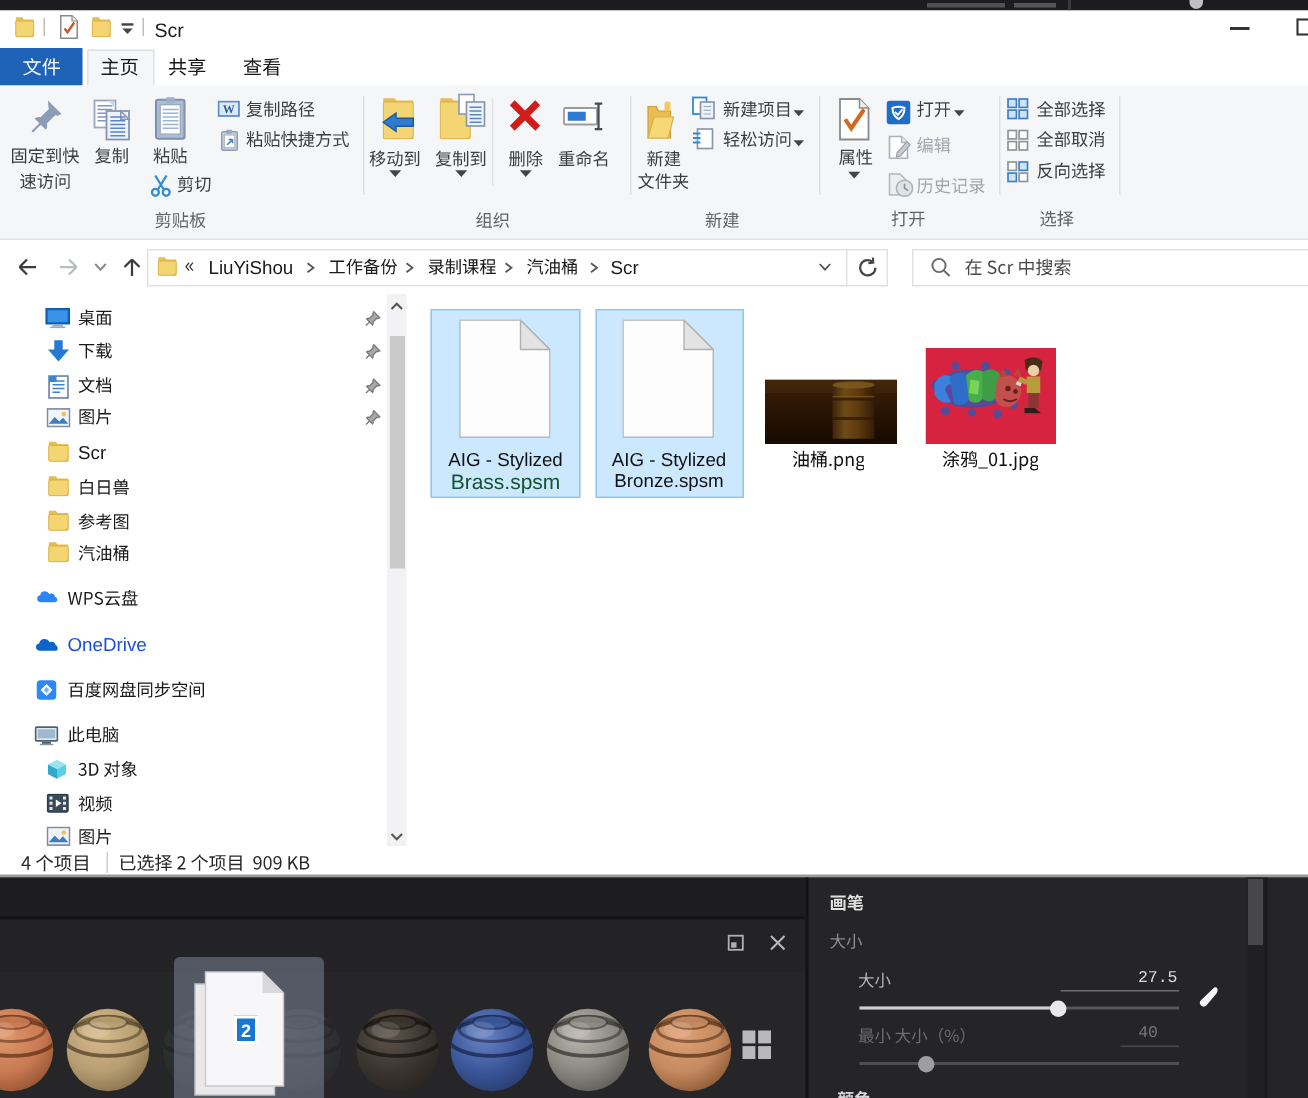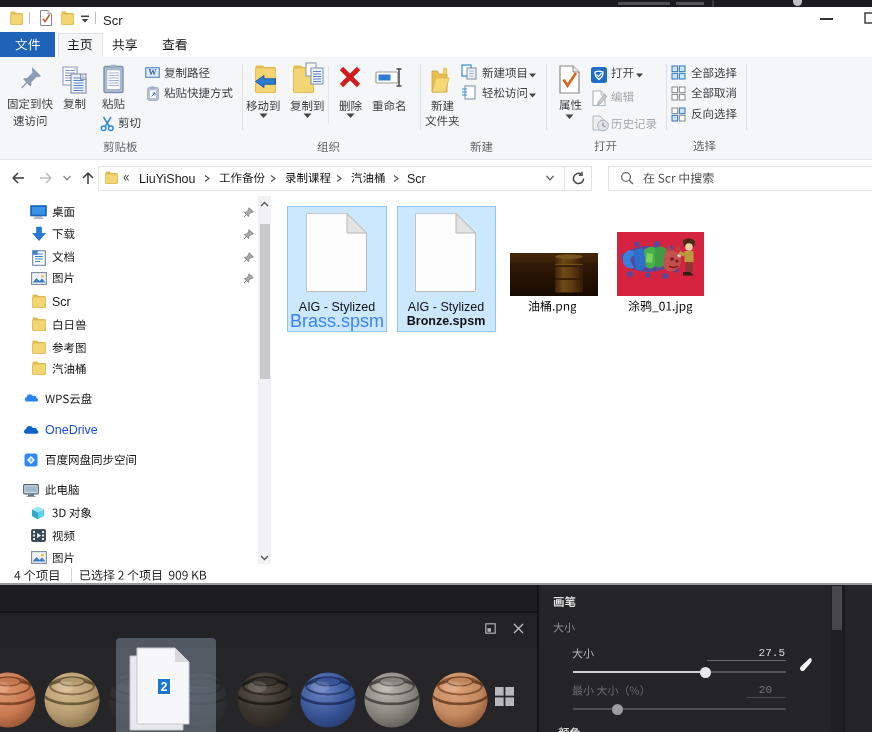--- a/index.html
+++ b/index.html
@@ -500,29 +500,29 @@
 <svg class="a" style="left:259px;top:552px;" width="11" height="11" viewBox="0 0 11 11">
       <path d="M2 4 L5.5 7.5 L9 4" stroke="#555" stroke-width="1.4" fill="none"></path>
     </svg>
 <div class="a" style="left:287px;top:206px;width:100px;height:126px;background:#cce8ff;border:1px solid #8fc6ee"></div>
 <svg class="a" style="left:306px;top:213px;" width="61" height="79" viewBox="0 0 61 79">
       <path d="M0.5 0.5 H41 L60.5 20 V78.5 H0.5 Z" fill="#fdfdfd" stroke="#b9b9b9" stroke-width="1"></path>
       <path d="M41 0.5 L41 20 L60.5 20 Z" fill="#e3e3e3" stroke="#b0b0b0" stroke-width="0.9"></path>
       <path d="M0.5 78.5 L0.5 0.5 L41 0.5" fill="none" stroke="#c4c4c4" stroke-width="1"></path>
     </svg>
 <div class="lt" style="left:337px;top:307px;font-size:12.5px;color:#111;font-weight:400;font-family:'Liberation Sans',sans-serif;letter-spacing:0;transform:translateY(-50%) translateX(-50%)">AIG - Stylized</div>
-<div class="lt" style="left:337px;top:321px;font-size:18px;color:#3b82f6;font-weight:400;font-family:'Liberation Sans',sans-serif;letter-spacing:0;transform:translateY(-50%) translateX(-50%)">Brass.spsm</div>
+<div class="lt" style="left:337px;top:321px;font-size:14px;color:#14532d;font-weight:400;font-family:'Liberation Sans',sans-serif;letter-spacing:0;transform:translateY(-50%) translateX(-50%)">Brass.spsm</div>
 <div class="a" style="left:397px;top:206px;width:99px;height:126px;background:#cce8ff;border:1px solid #8fc6ee"></div>
 <svg class="a" style="left:415px;top:213px;" width="61" height="79" viewBox="0 0 61 79">
       <path d="M0.5 0.5 H41 L60.5 20 V78.5 H0.5 Z" fill="#fdfdfd" stroke="#b9b9b9" stroke-width="1"></path>
       <path d="M41 0.5 L41 20 L60.5 20 Z" fill="#e3e3e3" stroke="#b0b0b0" stroke-width="0.9"></path>
       <path d="M0.5 78.5 L0.5 0.5 L41 0.5" fill="none" stroke="#c4c4c4" stroke-width="1"></path>
     </svg>
 <div class="lt" style="left:446px;top:307px;font-size:12.5px;color:#111;font-weight:400;font-family:'Liberation Sans',sans-serif;letter-spacing:0;transform:translateY(-50%) translateX(-50%)">AIG - Stylized</div>
-<div class="lt" style="left:446px;top:321px;font-size:12.5px;color:#111;font-weight:700;font-family:'Liberation Sans',sans-serif;letter-spacing:0;transform:translateY(-50%) translateX(-50%)">Bronze.spsm</div>
+<div class="lt" style="left:446px;top:321px;font-size:12.5px;color:#111;font-weight:400;font-family:'Liberation Sans',sans-serif;letter-spacing:0;transform:translateY(-50%) translateX(-50%)">Bronze.spsm</div>
 <svg class="a" style="left:510px;top:253px;" width="88" height="43" viewBox="0 0 88 43">
       <defs>
         <linearGradient id="bg1" x1="0" y1="0" x2="0" y2="1">
           <stop offset="0" stop-color="#3a2008"></stop>
           <stop offset="0.45" stop-color="#2b1504"></stop>
           <stop offset="1" stop-color="#170a01"></stop>
         </linearGradient>
         <linearGradient id="bar1" x1="0" y1="0" x2="1" y2="0">
           <stop offset="0" stop-color="#3e2409"></stop>
           <stop offset="0.3" stop-color="#6e4a18"></stop>
@@ -806,21 +806,21 @@
 <div class="a" style="left:707px;top:660px;width:79px;height:1px;background:#6b6b6d"></div>
 <div class="a" style="left:573px;top:671px;width:213px;height:2px;background:#55555a"></div>
 <div class="a" style="left:573px;top:671px;width:132px;height:2px;background:#cfcfd2"></div>
 <div class="a" style="left:700px;top:667px;width:11px;height:11px;border-radius:50%;background:#e8e8ea"></div>
 <svg class="a" style="left:798px;top:657px;" width="15" height="15" viewBox="0 0 15 15">
       <path d="M12.8 1.2 Q14.6 2.6 13 5.4 L6.4 13.2 Q4.4 15 2.6 13.2 Q1 11.4 2.8 9.6 L10.8 2 Q11.8 0.8 12.8 1.2 Z" fill="#f4f4f6"></path>
     </svg>
 <svg class="a" style="left:572.0px;top:682.5px;" width="78.6" height="15.4" viewBox="0 -11.6 78.6 15.4">
       <path d="M2.7 -7V-6.2H8.3V-7ZM2.7 -8.3V-7.5H8.3V-8.3ZM1.9 -8.9H9.1V-5.6H1.9ZM0.5 -5H10.4V-4.3H0.5ZM5.6 -3.6H9.5V-2.9H5.6ZM2.1 -3.6H4.8V-3H2.1ZM2.1 -2.2H4.8V-1.6H2.1ZM6.7 -3.1Q7.2 -1.9 8.2 -1Q9.2 -0.2 10.6 0.2Q10.5 0.3 10.3 0.5Q10.2 0.7 10.1 0.8Q8.7 0.4 7.6 -0.6Q6.6 -1.5 6 -2.9ZM9.4 -3.6H9.5L9.6 -3.7L10.1 -3.5Q9.8 -2.3 9.1 -1.5Q8.5 -0.6 7.6 -0.1Q6.8 0.5 5.8 0.8Q5.8 0.7 5.6 0.5Q5.5 0.3 5.4 0.2Q6.3 -0 7.1 -0.5Q7.9 -1.1 8.5 -1.8Q9.1 -2.6 9.4 -3.5ZM0.5 -0.5Q1.2 -0.5 2 -0.6Q2.9 -0.7 3.8 -0.8Q4.8 -0.9 5.7 -1L5.7 -0.4Q4.8 -0.3 3.9 -0.1Q3 -0 2.1 0.1Q1.3 0.2 0.6 0.3ZM4.4 -4.8H5.1V0.9H4.4ZM1.6 -4.8H2.4V-0.3H1.6Z M16.1 -9.1H17V-0.3Q17 0.2 16.9 0.4Q16.7 0.6 16.4 0.7Q16.1 0.8 15.6 0.9Q15.1 0.9 14.3 0.9Q14.3 0.8 14.2 0.6Q14.2 0.5 14.1 0.3Q14 0.1 14 0Q14.4 0 14.7 0Q15.1 0 15.4 0Q15.7 0 15.8 0Q16 0 16 -0Q16.1 -0.1 16.1 -0.3ZM18.8 -6.3 19.6 -6.6Q20 -5.8 20.5 -4.9Q20.9 -4 21.3 -3.2Q21.6 -2.4 21.7 -1.7L20.8 -1.3Q20.7 -2 20.4 -2.8Q20.1 -3.7 19.7 -4.6Q19.2 -5.5 18.8 -6.3ZM13.2 -6.5 14.1 -6.3Q14 -5.5 13.7 -4.7Q13.4 -3.8 13 -3Q12.6 -2.1 12.1 -1.5Q12 -1.6 11.9 -1.7Q11.8 -1.8 11.6 -1.8Q11.5 -1.9 11.4 -2Q11.8 -2.5 12.2 -3.3Q12.6 -4.1 12.8 -4.9Q13.1 -5.8 13.2 -6.5Z M25.1 -6.1H34.8V-5.2H25.1ZM30.5 -5.7Q30.9 -4.4 31.5 -3.3Q32.1 -2.1 33 -1.3Q33.9 -0.4 35 0.1Q34.9 0.2 34.8 0.3Q34.7 0.5 34.6 0.6Q34.5 0.7 34.4 0.9Q33.2 0.3 32.3 -0.6Q31.4 -1.6 30.7 -2.8Q30.1 -4.1 29.7 -5.5ZM29.5 -9.2H30.4Q30.4 -8.5 30.4 -7.6Q30.3 -6.8 30.2 -5.8Q30.1 -4.9 29.8 -3.9Q29.5 -3 29 -2.1Q28.4 -1.2 27.6 -0.4Q26.8 0.3 25.6 0.9Q25.5 0.7 25.3 0.5Q25.1 0.3 24.9 0.2Q26.1 -0.3 26.9 -1Q27.7 -1.7 28.2 -2.6Q28.7 -3.4 29 -4.3Q29.3 -5.2 29.4 -6.1Q29.5 -7 29.5 -7.8Q29.5 -8.6 29.5 -9.2Z M40.6 -9.1H41.5V-0.3Q41.5 0.2 41.3 0.4Q41.2 0.6 40.9 0.7Q40.6 0.8 40.1 0.9Q39.5 0.9 38.8 0.9Q38.8 0.8 38.7 0.6Q38.6 0.5 38.6 0.3Q38.5 0.1 38.4 0Q38.8 0 39.2 0Q39.6 0 39.9 0Q40.1 0 40.3 0Q40.4 0 40.5 -0Q40.6 -0.1 40.6 -0.3ZM43.2 -6.3 44 -6.6Q44.5 -5.8 44.9 -4.9Q45.4 -4 45.7 -3.2Q46.1 -2.4 46.2 -1.7L45.3 -1.3Q45.2 -2 44.9 -2.8Q44.6 -3.7 44.1 -4.6Q43.7 -5.5 43.2 -6.3ZM37.7 -6.5 38.6 -6.3Q38.4 -5.5 38.1 -4.7Q37.9 -3.8 37.5 -3Q37.1 -2.1 36.6 -1.5Q36.5 -1.6 36.4 -1.7Q36.2 -1.8 36.1 -1.8Q35.9 -1.9 35.8 -2Q36.3 -2.5 36.7 -3.3Q37 -4.1 37.3 -4.9Q37.6 -5.8 37.7 -6.5Z M54.1 -4.2Q54.1 -5.3 54.4 -6.2Q54.7 -7.1 55.1 -7.9Q55.6 -8.7 56.3 -9.4L57 -9.1Q56.3 -8.4 55.9 -7.7Q55.4 -6.9 55.2 -6Q54.9 -5.2 54.9 -4.2Q54.9 -3.2 55.2 -2.3Q55.4 -1.5 55.9 -0.7Q56.3 0.1 57 0.7L56.3 1.1Q55.6 0.4 55.1 -0.4Q54.7 -1.2 54.4 -2.2Q54.1 -3.1 54.1 -4.2Z M59.7 -3.1Q59.2 -3.1 58.8 -3.4Q58.3 -3.7 58.1 -4.3Q57.9 -4.9 57.9 -5.7Q57.9 -6.5 58.1 -7.1Q58.3 -7.6 58.8 -7.9Q59.2 -8.2 59.7 -8.2Q60.3 -8.2 60.7 -7.9Q61.1 -7.6 61.3 -7.1Q61.6 -6.5 61.6 -5.7Q61.6 -4.9 61.3 -4.3Q61.1 -3.7 60.7 -3.4Q60.3 -3.1 59.7 -3.1ZM59.7 -3.7Q60.2 -3.7 60.5 -4.2Q60.8 -4.7 60.8 -5.7Q60.8 -6.7 60.5 -7.1Q60.2 -7.6 59.7 -7.6Q59.2 -7.6 58.9 -7.1Q58.6 -6.7 58.6 -5.7Q58.6 -4.7 58.9 -4.2Q59.2 -3.7 59.7 -3.7ZM60 0.1 64.4 -8.2H65.1L60.6 0.1ZM65.3 0.1Q64.8 0.1 64.4 -0.2Q64 -0.5 63.7 -1Q63.5 -1.6 63.5 -2.4Q63.5 -3.2 63.7 -3.8Q64 -4.3 64.4 -4.6Q64.8 -4.9 65.3 -4.9Q65.9 -4.9 66.3 -4.6Q66.7 -4.3 66.9 -3.8Q67.2 -3.2 67.2 -2.4Q67.2 -1.6 66.9 -1Q66.7 -0.5 66.3 -0.2Q65.9 0.1 65.3 0.1ZM65.3 -0.5Q65.8 -0.5 66.1 -1Q66.4 -1.4 66.4 -2.4Q66.4 -3.4 66.1 -3.8Q65.8 -4.3 65.3 -4.3Q64.9 -4.3 64.6 -3.8Q64.3 -3.4 64.3 -2.4Q64.3 -1.4 64.6 -1Q64.9 -0.5 65.3 -0.5Z M70.9 -4.2Q70.9 -3.1 70.7 -2.2Q70.4 -1.2 69.9 -0.4Q69.4 0.4 68.8 1.1L68.1 0.7Q68.7 0.1 69.2 -0.7Q69.7 -1.5 69.9 -2.3Q70.2 -3.2 70.2 -4.2Q70.2 -5.2 69.9 -6Q69.7 -6.9 69.2 -7.7Q68.7 -8.4 68.1 -9.1L68.8 -9.4Q69.4 -8.7 69.9 -7.9Q70.4 -7.1 70.7 -6.2Q70.9 -5.3 70.9 -4.2Z" fill="#6e6e70"></path>
     </svg>
-<div class="lt" style="left:772px;top:690px;font-size:11px;color:#77777a;font-weight:400;font-family:'Liberation Mono',monospace;letter-spacing:0;transform:translateY(-50%) translateX(-100%)">20</div>
+<div class="lt" style="left:772px;top:690px;font-size:11px;color:#77777a;font-weight:400;font-family:'Liberation Mono',monospace;letter-spacing:0;transform:translateY(-50%) translateX(-100%)">40</div>
 <div class="a" style="left:747px;top:697px;width:39px;height:1px;background:#4a4a4d"></div>
 <div class="a" style="left:573px;top:708px;width:213px;height:2px;background:#4e4e52"></div>
 <div class="a" style="left:612px;top:704px;width:11px;height:11px;border-radius:50%;background:#9e9ea2"></div>
 <svg class="a" style="left:558.0px;top:724.9px;" width="23.0" height="16.1" viewBox="0 -12.1 23.0 16.1">
       <path d="M5.9 -9.1H11V-8H5.9ZM8 -8.4 9.1 -8.1Q8.9 -7.7 8.7 -7.2Q8.6 -6.8 8.4 -6.4L7.4 -6.7Q7.6 -7 7.8 -7.5Q7.9 -8 8 -8.4ZM6.1 -6.9H10.6V-1.6H9.5V-6H7.1V-1.5H6.1ZM7.8 -5.6H8.9Q8.9 -4.3 8.8 -3.3Q8.8 -2.3 8.6 -1.6Q8.4 -0.9 8 -0.4Q7.7 0.1 7 0.5Q6.4 0.8 5.4 1.1Q5.4 0.9 5.2 0.6Q5 0.3 4.9 0.1Q5.7 -0.1 6.3 -0.3Q6.9 -0.6 7.2 -1Q7.5 -1.4 7.6 -2.1Q7.8 -2.7 7.8 -3.5Q7.8 -4.4 7.8 -5.6ZM0.7 -8.7H5.7V-7.6H0.7ZM1.4 -6.2H5.8V-5.1H1.4ZM4.3 -7.5 5.4 -7.3Q5.2 -6.8 5 -6.4Q4.8 -6 4.6 -5.7L3.5 -6Q3.7 -6.2 3.8 -6.5Q3.9 -6.7 4.1 -7Q4.2 -7.3 4.3 -7.5ZM1.4 -7.3 2.5 -7.6Q2.7 -7.3 2.8 -7Q3 -6.6 3 -6.4L1.9 -6Q1.9 -6.3 1.8 -6.6Q1.6 -7 1.4 -7.3ZM0.9 -6.2H2.1V-3.9Q2.1 -3.3 2.1 -2.7Q2.1 -2.1 2 -1.4Q1.9 -0.8 1.7 -0.1Q1.6 0.5 1.3 1Q1.2 0.9 1 0.8Q0.8 0.7 0.6 0.6Q0.4 0.5 0.3 0.4Q0.6 -0.2 0.7 -1Q0.8 -1.8 0.9 -2.5Q0.9 -3.3 0.9 -3.9ZM4.5 -5.1 5.6 -4.6Q5.2 -4.2 4.7 -4Q4.3 -3.7 3.7 -3.4Q3.2 -3.2 2.7 -3.1Q2.6 -3.3 2.4 -3.5Q2.1 -3.7 1.9 -3.9Q2.4 -4 2.8 -4.2Q3.3 -4.4 3.7 -4.6Q4.2 -4.8 4.5 -5.1ZM4.6 -3.5 5.7 -3.1Q5.3 -2.7 4.8 -2.3Q4.3 -1.9 3.7 -1.6Q3.1 -1.4 2.5 -1.1Q2.4 -1.4 2.2 -1.6Q1.9 -1.9 1.7 -2.1Q2.3 -2.2 2.8 -2.5Q3.4 -2.7 3.8 -3Q4.3 -3.2 4.6 -3.5ZM4.8 -1.9 5.9 -1.4Q5.5 -0.9 5 -0.5Q4.4 -0.1 3.8 0.2Q3.1 0.5 2.4 0.7Q2.3 0.5 2.1 0.2Q1.8 -0.1 1.6 -0.2Q2.2 -0.4 2.8 -0.7Q3.4 -0.9 3.9 -1.2Q4.4 -1.5 4.8 -1.9ZM2.5 -9.5 3.6 -9.8Q3.8 -9.5 3.9 -9.2Q4 -8.8 4.1 -8.6L2.9 -8.2Q2.9 -8.5 2.8 -8.8Q2.6 -9.2 2.5 -9.5ZM8.5 -0.6 9.2 -1.4Q9.6 -1.1 9.9 -0.8Q10.3 -0.6 10.7 -0.3Q11 0 11.2 0.3L10.4 1.1Q10.2 0.8 9.9 0.5Q9.6 0.2 9.2 -0.1Q8.9 -0.4 8.5 -0.6Z M16.7 -6.1H18V-3.1H16.7ZM15.5 -8.9H19V-7.7H14.9ZM18.6 -8.9H19L19.2 -9L20.1 -8.3Q19.8 -7.8 19.4 -7.3Q18.9 -6.8 18.5 -6.4Q18 -5.9 17.6 -5.6Q17.5 -5.8 17.2 -6Q17 -6.2 16.8 -6.4Q17.2 -6.7 17.5 -7.1Q17.9 -7.5 18.2 -7.9Q18.5 -8.3 18.6 -8.6ZM13.2 -6.6H14.6V-1.3Q14.6 -0.9 14.7 -0.7Q14.8 -0.6 15.1 -0.5Q15.4 -0.4 16 -0.4Q16.2 -0.4 16.6 -0.4Q17 -0.4 17.4 -0.4Q17.9 -0.4 18.4 -0.4Q18.9 -0.4 19.3 -0.4Q19.7 -0.4 19.9 -0.4Q20.5 -0.4 20.8 -0.6Q21 -0.7 21.1 -1Q21.3 -1.4 21.3 -2.1Q21.6 -2 22 -1.8Q22.4 -1.7 22.6 -1.6Q22.6 -0.9 22.4 -0.5Q22.2 0 21.9 0.3Q21.7 0.6 21.2 0.7Q20.7 0.8 20 0.8Q19.8 0.8 19.5 0.8Q19.2 0.8 18.8 0.8Q18.4 0.8 18 0.8Q17.5 0.8 17.2 0.8Q16.8 0.8 16.5 0.8Q16.1 0.8 16 0.8Q15 0.8 14.3 0.6Q13.7 0.5 13.5 0Q13.2 -0.4 13.2 -1.3ZM15.3 -9.9 16.6 -9.4Q16.1 -8.5 15.5 -7.7Q14.8 -6.9 14.1 -6.2Q13.3 -5.5 12.5 -5Q12.5 -5.1 12.3 -5.4Q12.2 -5.6 12.1 -5.9Q11.9 -6.1 11.8 -6.3Q12.5 -6.7 13.1 -7.2Q13.8 -7.8 14.4 -8.5Q14.9 -9.1 15.3 -9.9ZM14.3 -6.6H21.5V-2.2H20.1V-5.3H14.3ZM14.3 -3.9H20.8V-2.6H14.3Z" fill="#d8d8d8"></path>
     </svg>
 <div class="a" style="left:831px;top:585px;width:12px;height:147px;background:#202022"></div>
 <div class="a" style="left:832px;top:586px;width:10px;height:44px;background:#47474b"></div>
 <div class="a" style="left:843px;top:585px;width:2px;height:147px;background:#1a1a1c"></div>
 </div>

